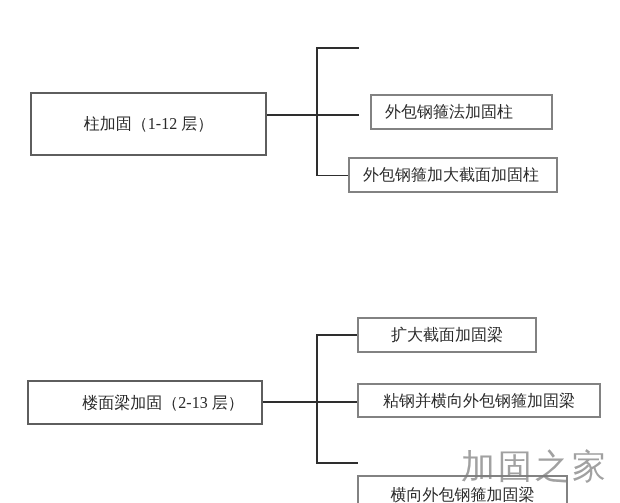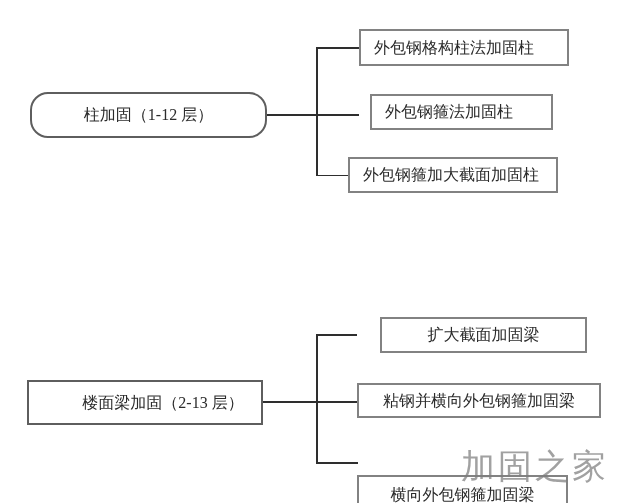--- a/index.html
+++ b/index.html
@@ -79,41 +79,38 @@
     <line x1="317" y1="47.5" x2="317" y2="176" stroke="#2e2e2e" stroke-width="1.2"></line>
     <line x1="316" y1="47.5" x2="359" y2="47.5" stroke="#2e2e2e" stroke-width="2"></line>
     <line x1="317" y1="175.5" x2="360" y2="175.5" stroke="#2e2e2e" stroke-width="1.2"></line>
 
     <line x1="263" y1="401.5" x2="358" y2="401.5" stroke="#2e2e2e" stroke-width="2"></line>
     <line x1="317" y1="334" x2="317" y2="463.5" stroke="#2e2e2e" stroke-width="2"></line>
     <line x1="316" y1="335" x2="357" y2="335" stroke="#2e2e2e" stroke-width="2"></line>
     <line x1="316" y1="462.5" x2="358" y2="462.5" stroke="#2e2e2e" stroke-width="2"></line>
   </svg>
 
-  <div class="box parent" style="left:30px; top:92px; width:237px; height:46px;border-radius:18px;">
+  <div class="box parent" style="left:30px; top:92px; width:237px; height:64px;">
     <span>柱加固（1-12 层）</span>
   </div>
 
-  <div class="box child left-text" style="left:359px; top:29px; width:210px; height:37px;">
-    <span>外包钢格构柱法加固柱</span>
-  </div>
 
   <div class="box child left-text" style="left:370px; top:94px; width:183px; height:36px;">
     <span>外包钢箍法加固柱</span>
   </div>
 
   <div class="box child left-text" style="left:348px; top:157px; width:210px; height:36px;">
     <span>外包钢箍加大截面加固柱</span>
   </div>
 
   <div class="box parent" style="left:27px; top:380px; width:236px; height:45px;padding-left:36px;">
     <span>楼面梁加固（2-13 层）</span>
   </div>
 
-  <div class="box child center-text" style="left:357px; top:317px; width:207px; height:36px;margin-left:23px;">
+  <div class="box child center-text" style="left:357px; top:317px; width:180px; height:36px;">
     <span>扩大截面加固梁</span>
   </div>
 
   <div class="box child center-text" style="left:357px; top:383px; width:244px; height:35px;">
     <span>粘钢并横向外包钢箍加固梁</span>
   </div>
 
   <div class="box child center-text" style="left:357px; top:443px; width:211px; height:39px;margin-top:32px;">
     <span>横向外包钢箍加固梁</span>
   </div>

